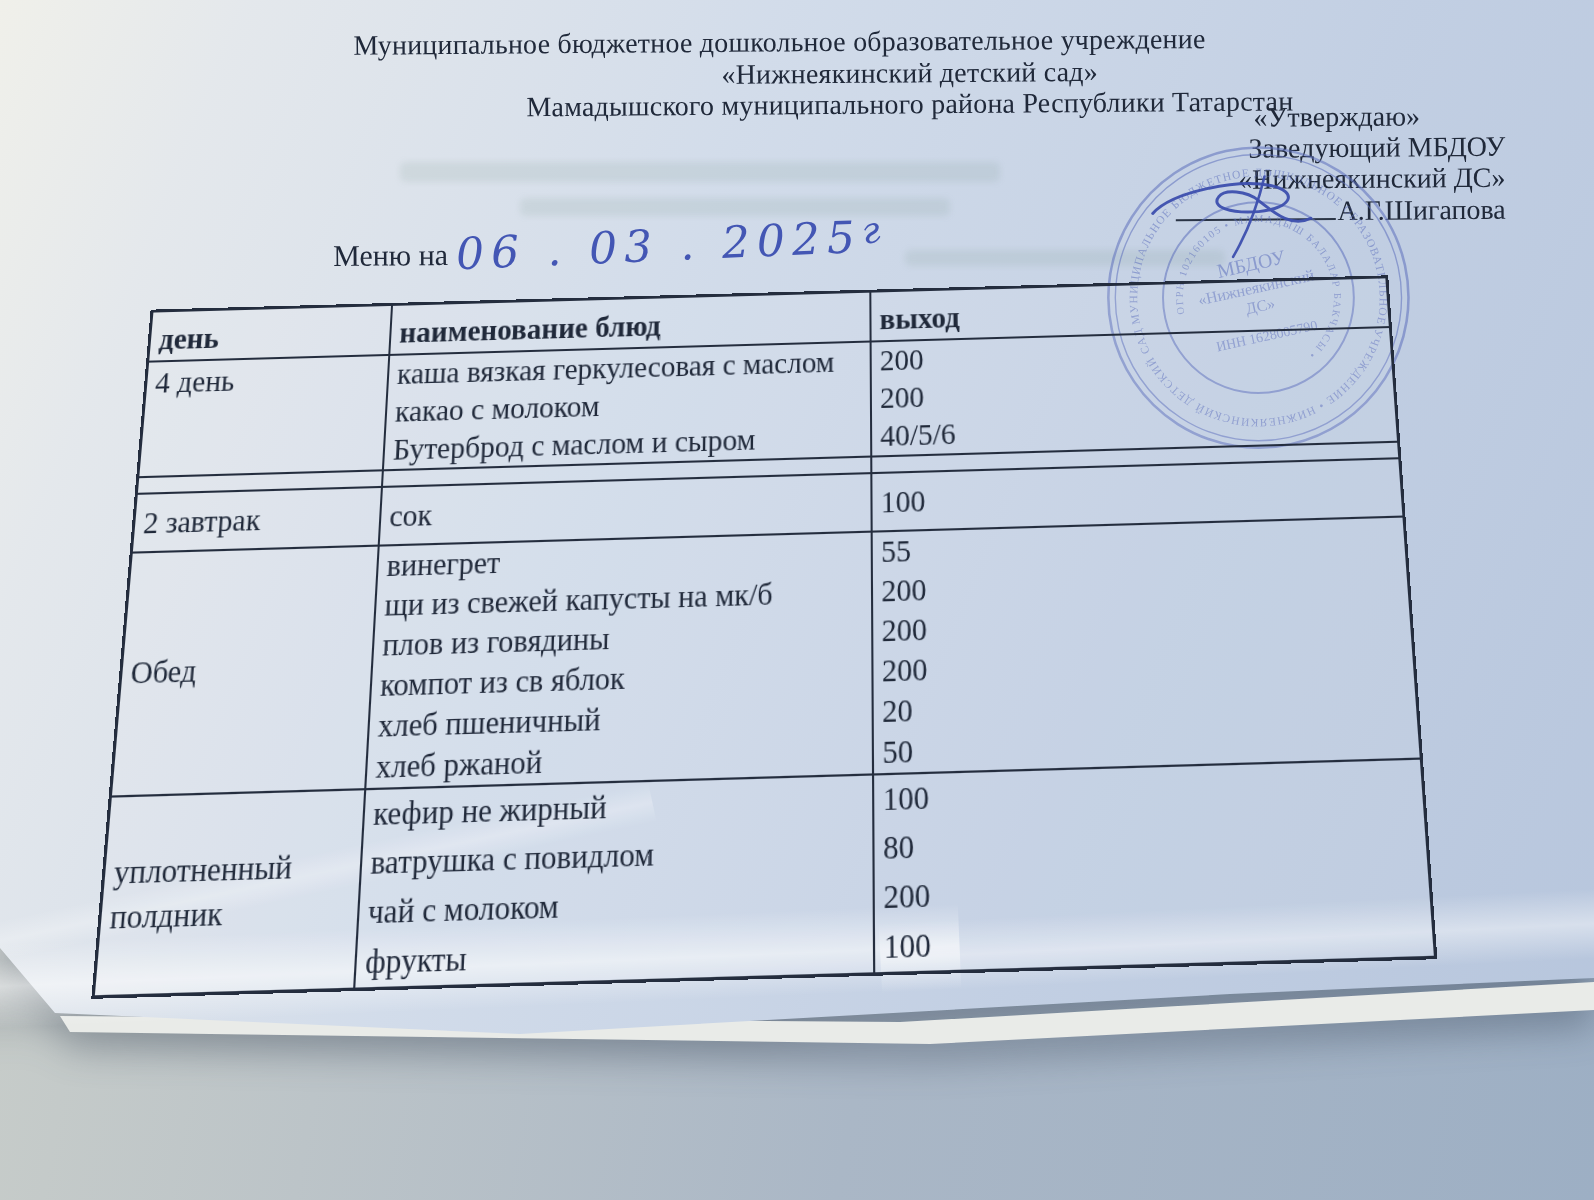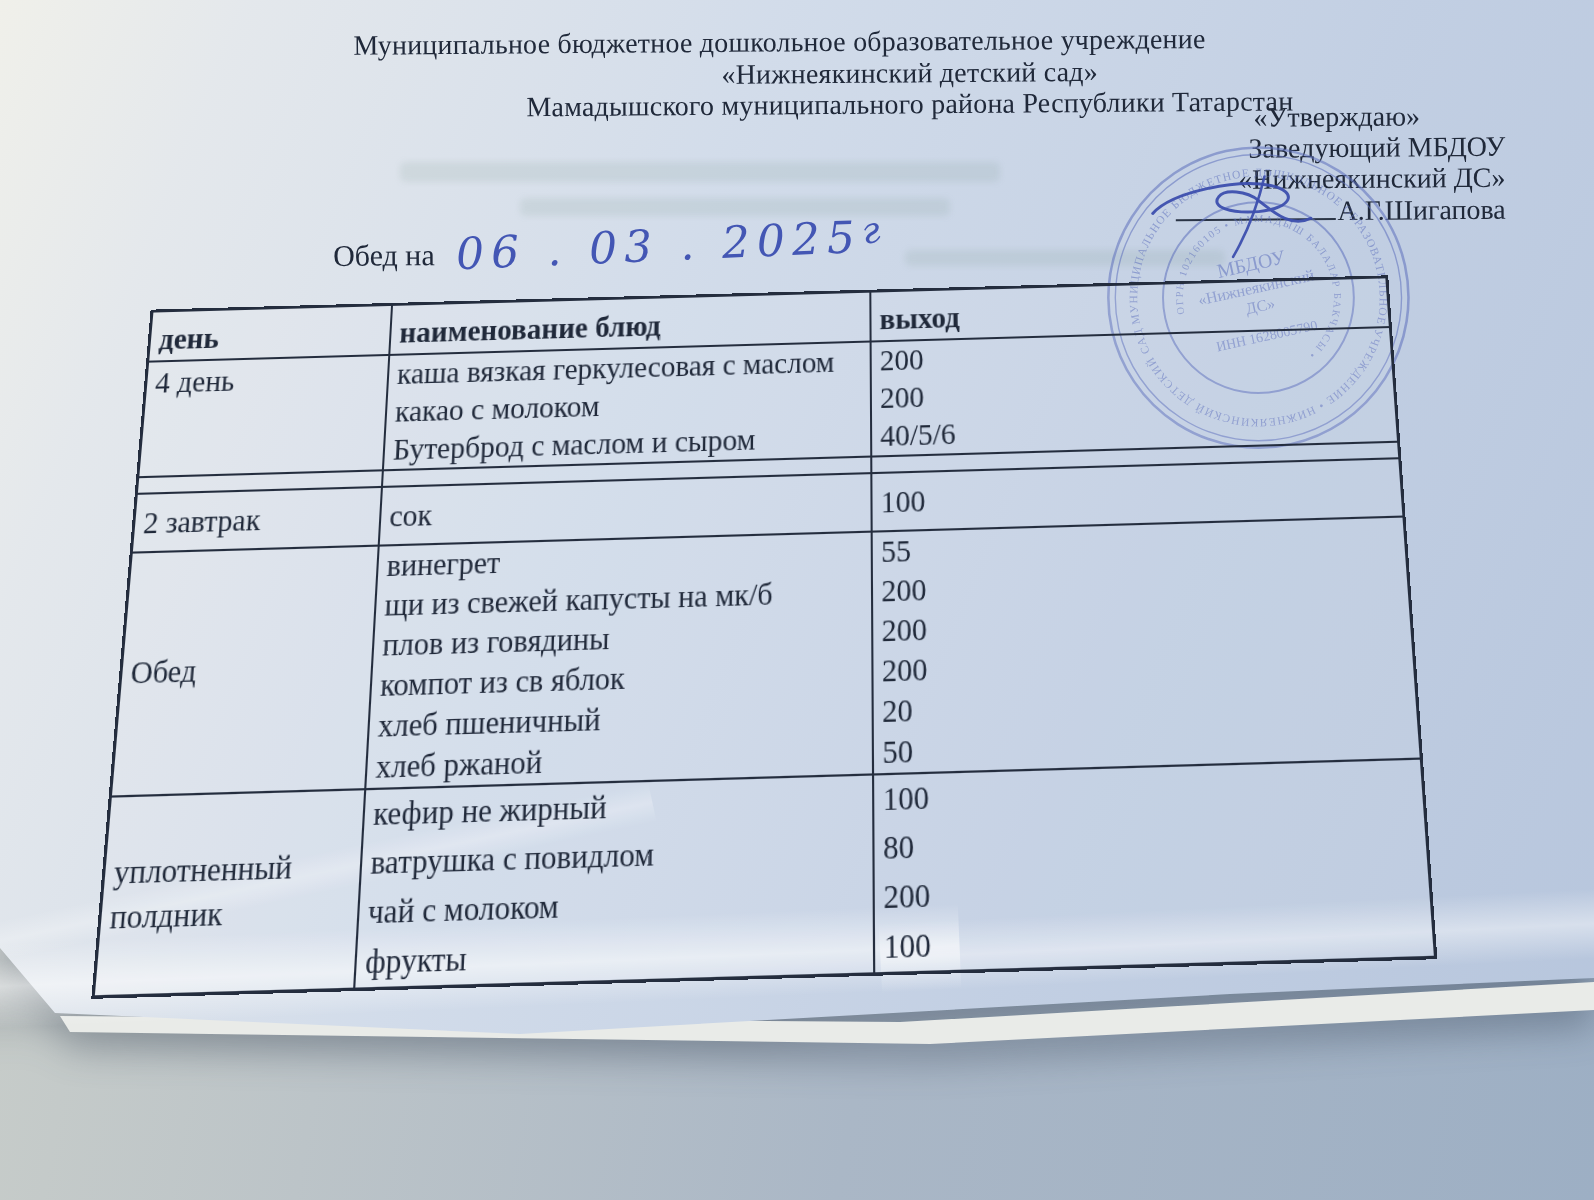--- a/index.html
+++ b/index.html
@@ -130,21 +130,21 @@
       <text x="160" y="155" text-anchor="middle" font-size="16">«Нижнеякинский</text>
       <text x="160" y="174" text-anchor="middle" font-size="16">ДС»</text>
       <text x="160" y="204" text-anchor="middle" font-size="14">ИНН 1628005790</text>
     </svg>
 
     <svg class="signature" viewBox="0 0 215 100">
       <path d="M14 42 C34 20, 100 8, 132 15 C160 21, 154 38, 120 41 C92 43, 72 36, 80 26 C86 18, 108 20, 120 30 C134 41, 152 58, 172 48" fill="none" stroke="#3d4fae" stroke-width="3" stroke-linecap="round" opacity=".95"></path>
       <path d="M126 6 C120 30, 112 56, 94 86" fill="none" stroke="#3d4fae" stroke-width="2.6" stroke-linecap="round" opacity=".95"></path>
     </svg>
 
-    <div class="menu-line">Обед на</div>
+    <div class="menu-line">Меню на</div>
     <div class="hand"><span>06</span> <span>.</span> <span>03</span> <span>.</span> <span>2025</span><span class="up">г</span>
     </div>
 
     <div class="mtable">
 
       <div class="mrow head">
         <div class="cell">день</div>
         <div class="cell">наименование блюд</div>
         <div class="cell">выход</div>
       </div>

